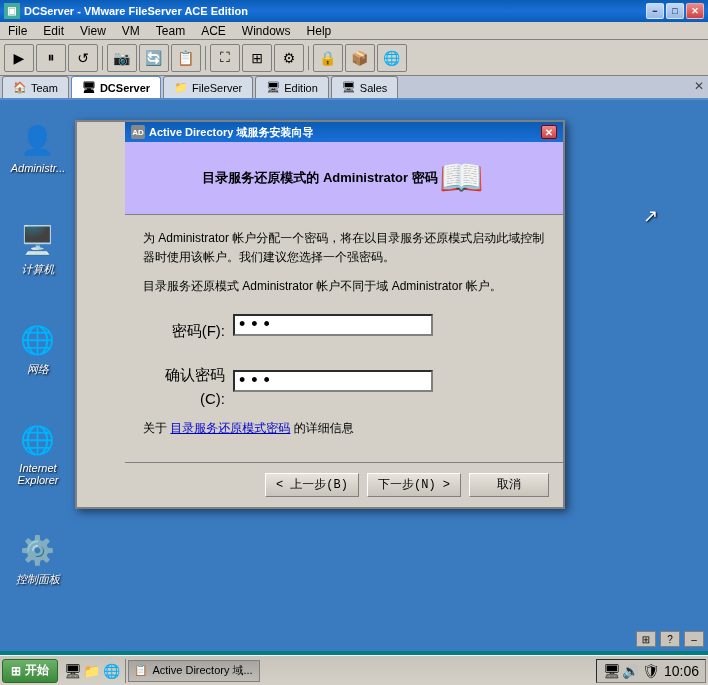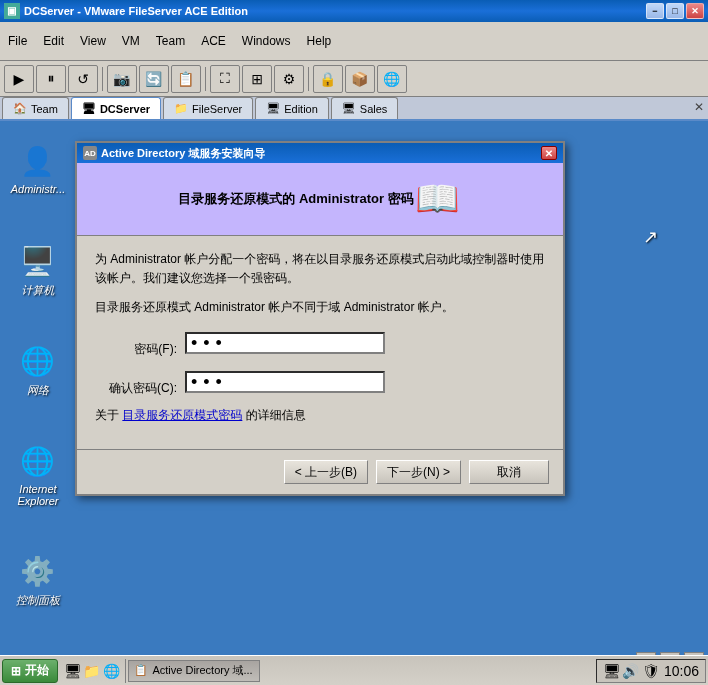--- a/index.html
+++ b/index.html
@@ -45,21 +45,21 @@
       background: linear-gradient(to bottom, #c0d8f8, #9ab8e8);
       display: flex; align-items: center; justify-content: center;
       font-size: 9px; cursor: pointer; color: #000;
       border-radius: 2px;
     }
     .tb-btn.close { background: linear-gradient(to bottom, #e88, #c44); color: white; }
 
     
     .menu-bar {
       background: #d4d0c8;
-      height: 39px;
+      height: 18px;
       display: flex;
       align-items: center;
       border-bottom: 1px solid #808080;
     }
     .menu-item {
       padding: 2px 8px;
       cursor: pointer;
       font-size: 12px;
       color: #000;
     }
@@ -165,20 +165,21 @@
       top: 0; left: 0; right: 0; bottom: 0;
     }
     .dialog {
       position: absolute;
       top: 20px;
       left: 75px;
       width: 490px;
       background: #d4d0c8;
       border: 2px solid #808080;
       box-shadow: 3px 3px 8px rgba(0,0,0,0.5);
+      padding-left: 48px;
     }
     .dialog-title {
       background: linear-gradient(to bottom, #0a5db5, #1a6fd8);
       color: white;
       height: 20px;
       display: flex;
       align-items: center;
       padding: 0 6px;
       font-size: 11px;
       font-weight: bold;
@@ -225,21 +226,21 @@
 
     .form-row {
       display: flex;
       align-items: center;
       margin-bottom: 8px;
     }
     .form-label {
       width: 90px;
       text-align: right;
       padding-right: 8px;
-      font-size: 12px;
+      font-size: 15px;
       margin-top: 12px;
     }
     .form-input {
       width: 200px;
       height: 22px;
       border: 2px inset #808080;
       background: white;
       padding: 0 4px;
       font-size: 16px;
       letter-spacing: 4px;
@@ -263,21 +264,21 @@
     .dialog-btn {
       min-width: 80px;
       height: 24px;
       background: linear-gradient(to bottom, #e8e4dc, #c8c4bc);
       border: 1px solid #808080;
       border-top-color: #ffffff;
       border-left-color: #ffffff;
       padding: 0 10px;
       font-size: 12px;
       cursor: pointer;
-      font-family: Liberation Sans, sans-serif;
+      font-family: Liberation Mono, monospace;
     }
 
     
     .taskbar {
       position: absolute;
       bottom: 0;
       left: 0;
       width: 100%;
       height: 30px;
       background: linear-gradient(to bottom, #c8c4bc, #d4d0c8);

